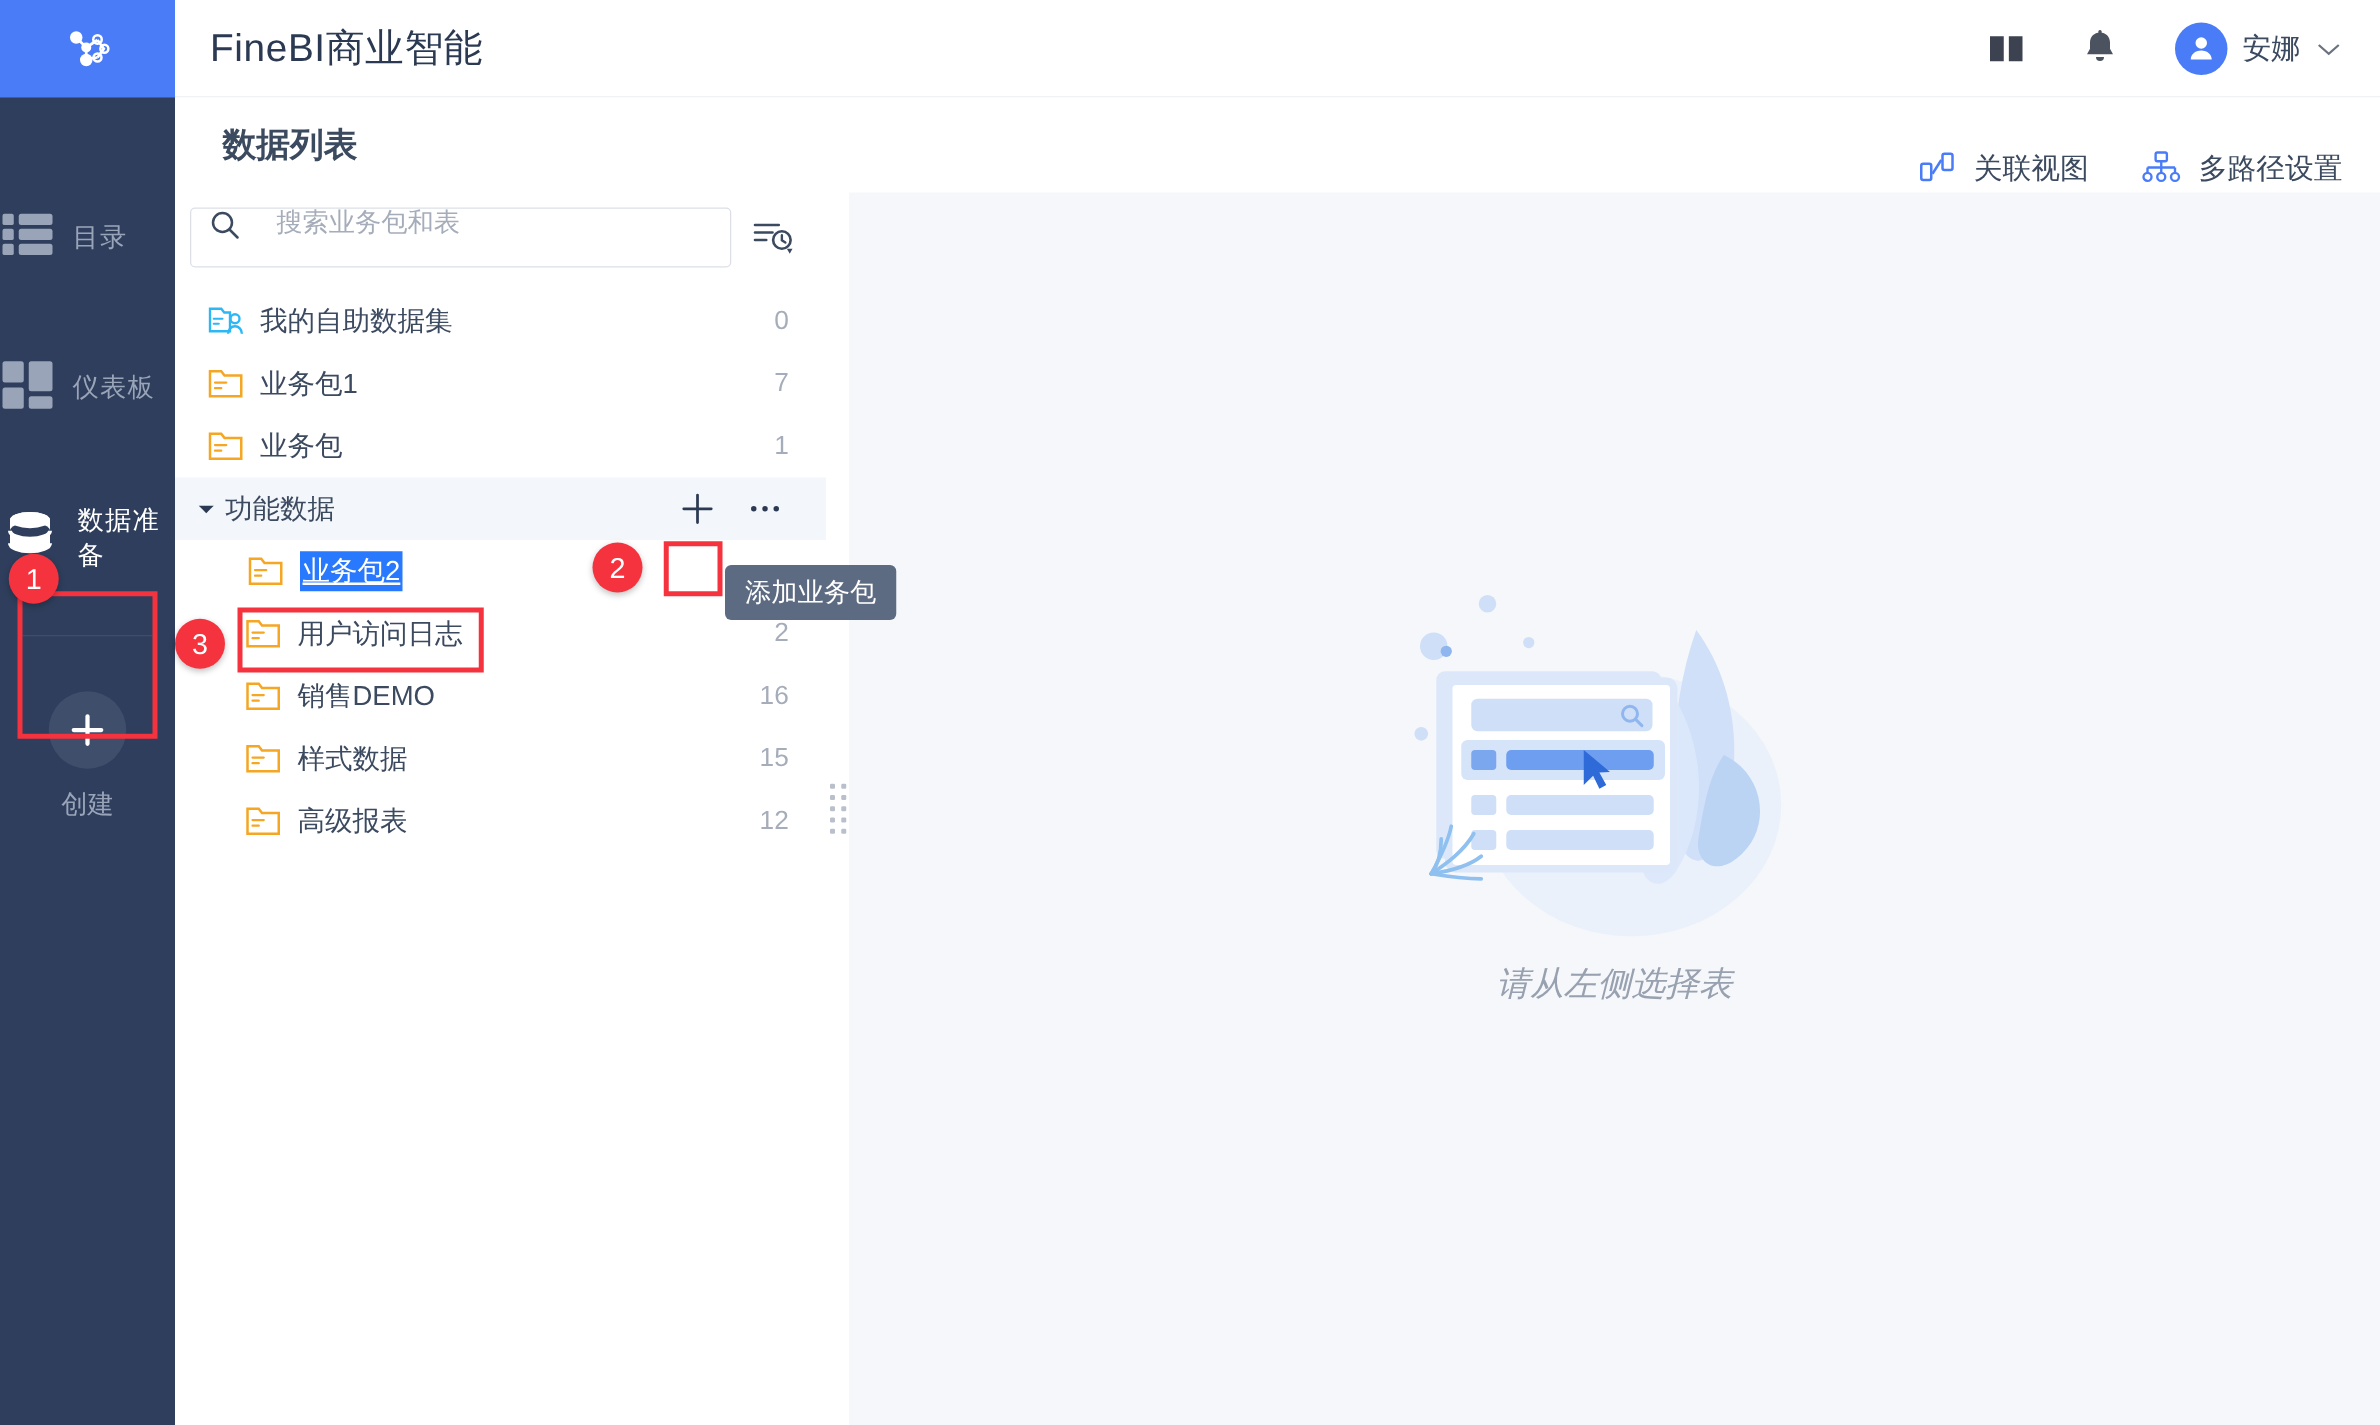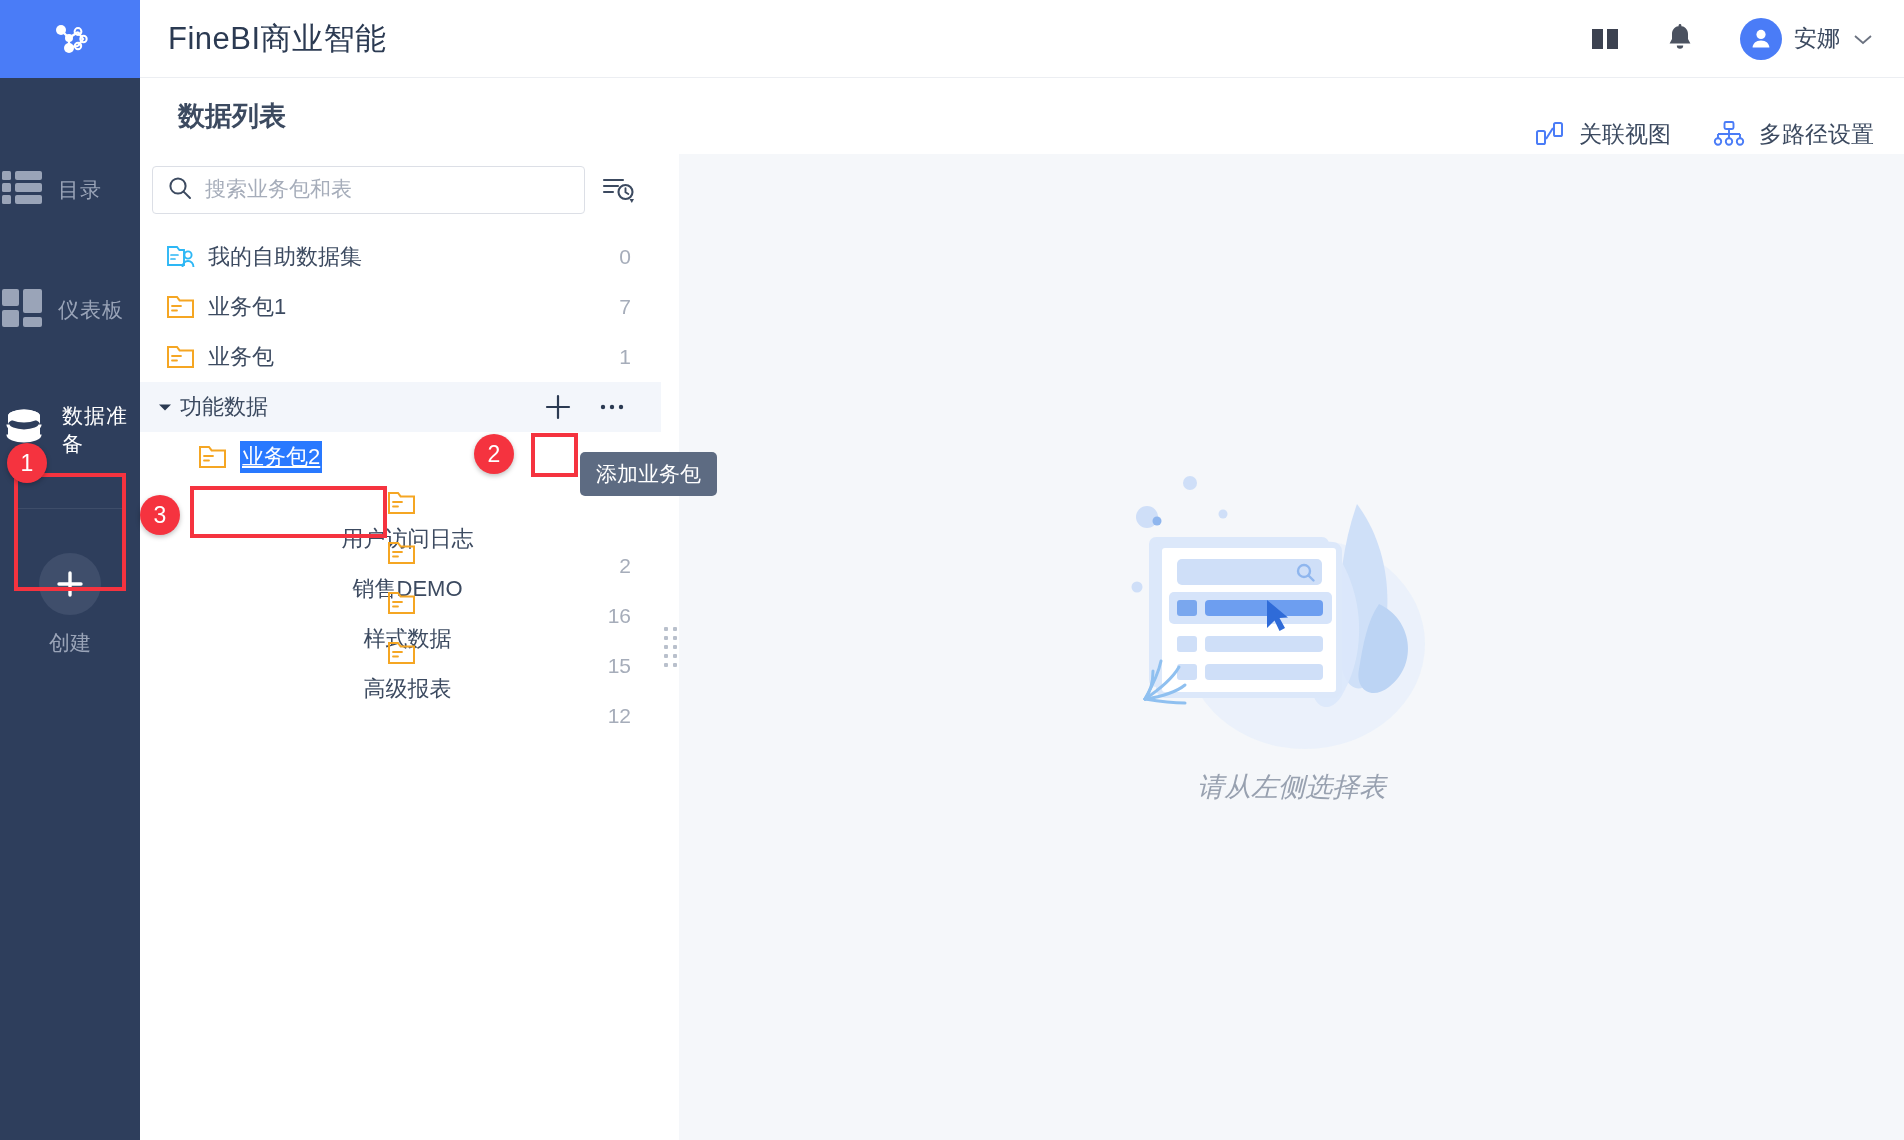--- a/index.html
+++ b/index.html
@@ -103,43 +103,43 @@
     display: flex; flex-direction: column;
     position: relative;
   }
   .search-row {
     display: flex; align-items: center; gap: 16px;
     padding: 12px 24px 18px 12px;
   }
   .search-box {
     flex: 1; height: 48px;
     border: 1px solid #dcdfe6; border-radius: 4px;
-    display: flex; align-items: flex-end; gap: 12px;
-    padding: 12px 14px; background: #fff;
+    display: flex; align-items: flex-start; gap: 28px;
+    padding: 0 14px; background: #fff;
   }
   .search-box input {
     border: none; outline: none; flex: 1;
     font-size: 21px; color: #3c4a60;
     font-family: inherit; background: transparent;
   }
   .search-box input::placeholder { color: #a6adba; }
   .filter-icon { cursor: pointer; display: flex; align-items: center; }
 
   .tree { flex: 1; overflow: hidden; }
   .tree-row {
     height: 50px; display: flex; align-items: center;
     padding-left: 26px; padding-right: 30px;
     cursor: pointer; position: relative;
   }
   .tree-row.grouphdr { background: #f3f6fb; padding-left: 10px; }
   .tree-caret { width: 30px; display: flex; align-items: center; justify-content: center; }
   .tree-icon { width: 42px; display: flex; align-items: center; flex: 0 0 42px; }
   .tree-label { font-size: 22px; color: #3c4a60; white-space: nowrap; }
   .tree-count { margin-left: auto; font-size: 21px; color: #a6adba; }
-  .tree-row.child { padding-left: 44px; flex-direction: column; }
+  .tree-row.child { padding-left: 56px; }
   .grouphdr .tree-actions { margin-left: auto; display: flex; align-items: center; gap: 16px; }
   .act-plus, .act-dots { cursor: pointer; display: flex; align-items: center; justify-content: center; }
   .act-plus { width: 38px; height: 38px; }
   .act-dots { width: 38px; height: 38px; font-size: 26px; color: #5b6舞; }
 
   
   .rename-row { height: 50px; display: flex; padding-left: 58px; position: relative; }
   .rename-field {
     display: flex; align-items: center; gap: 0;
     background: #fff;

